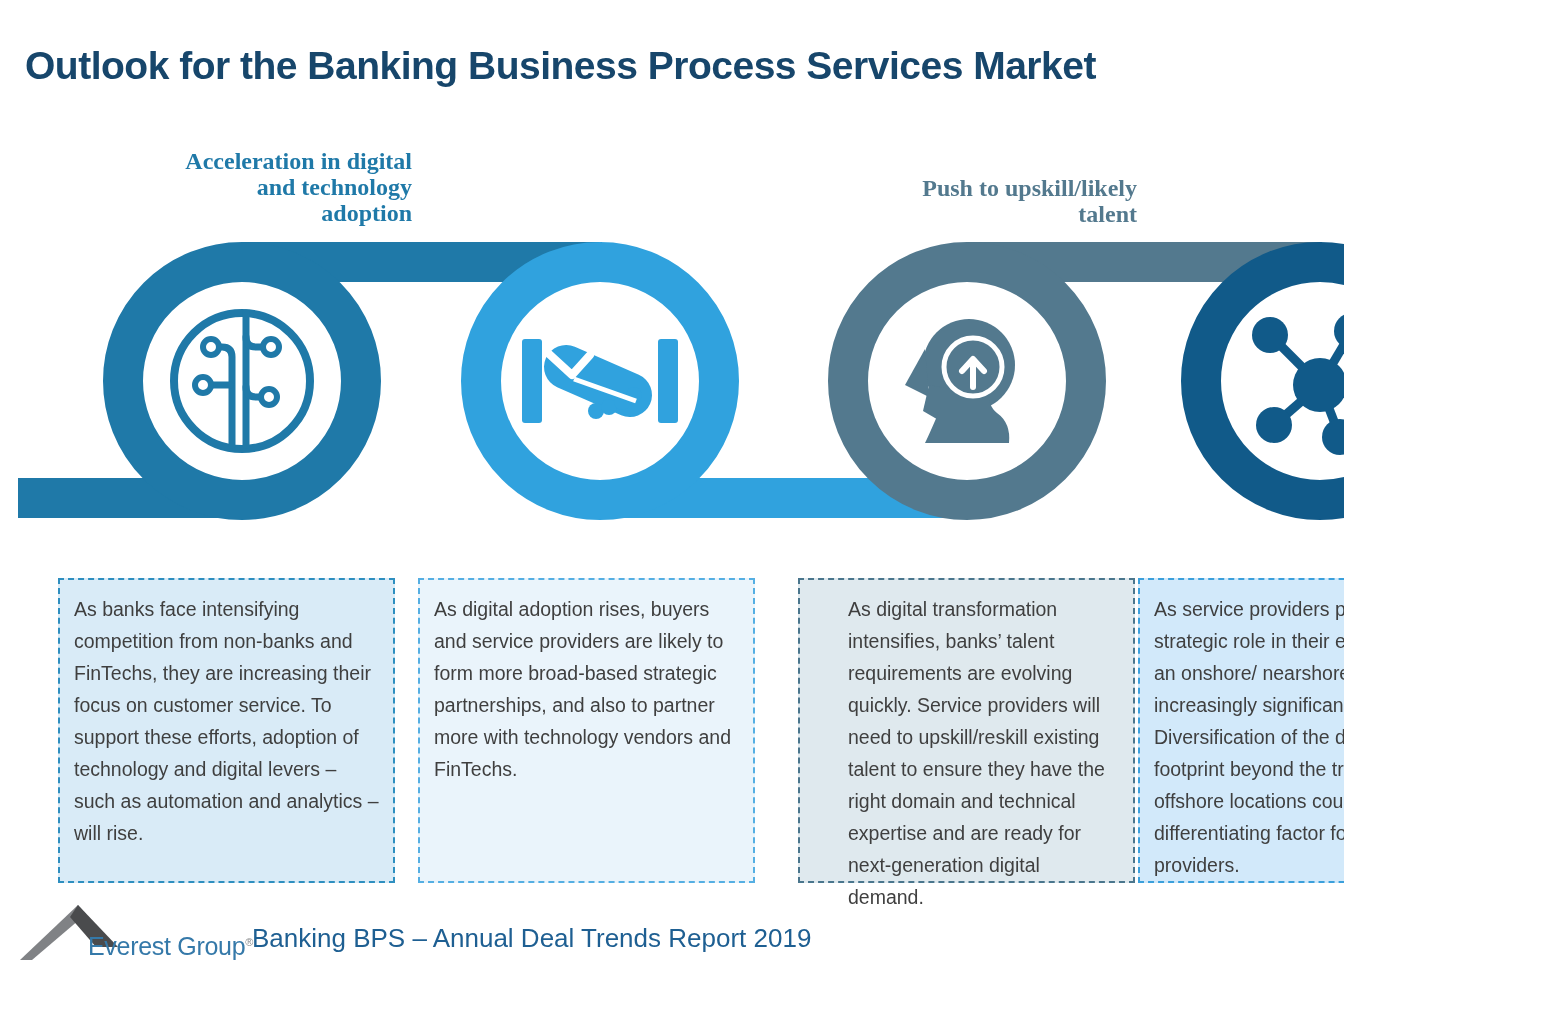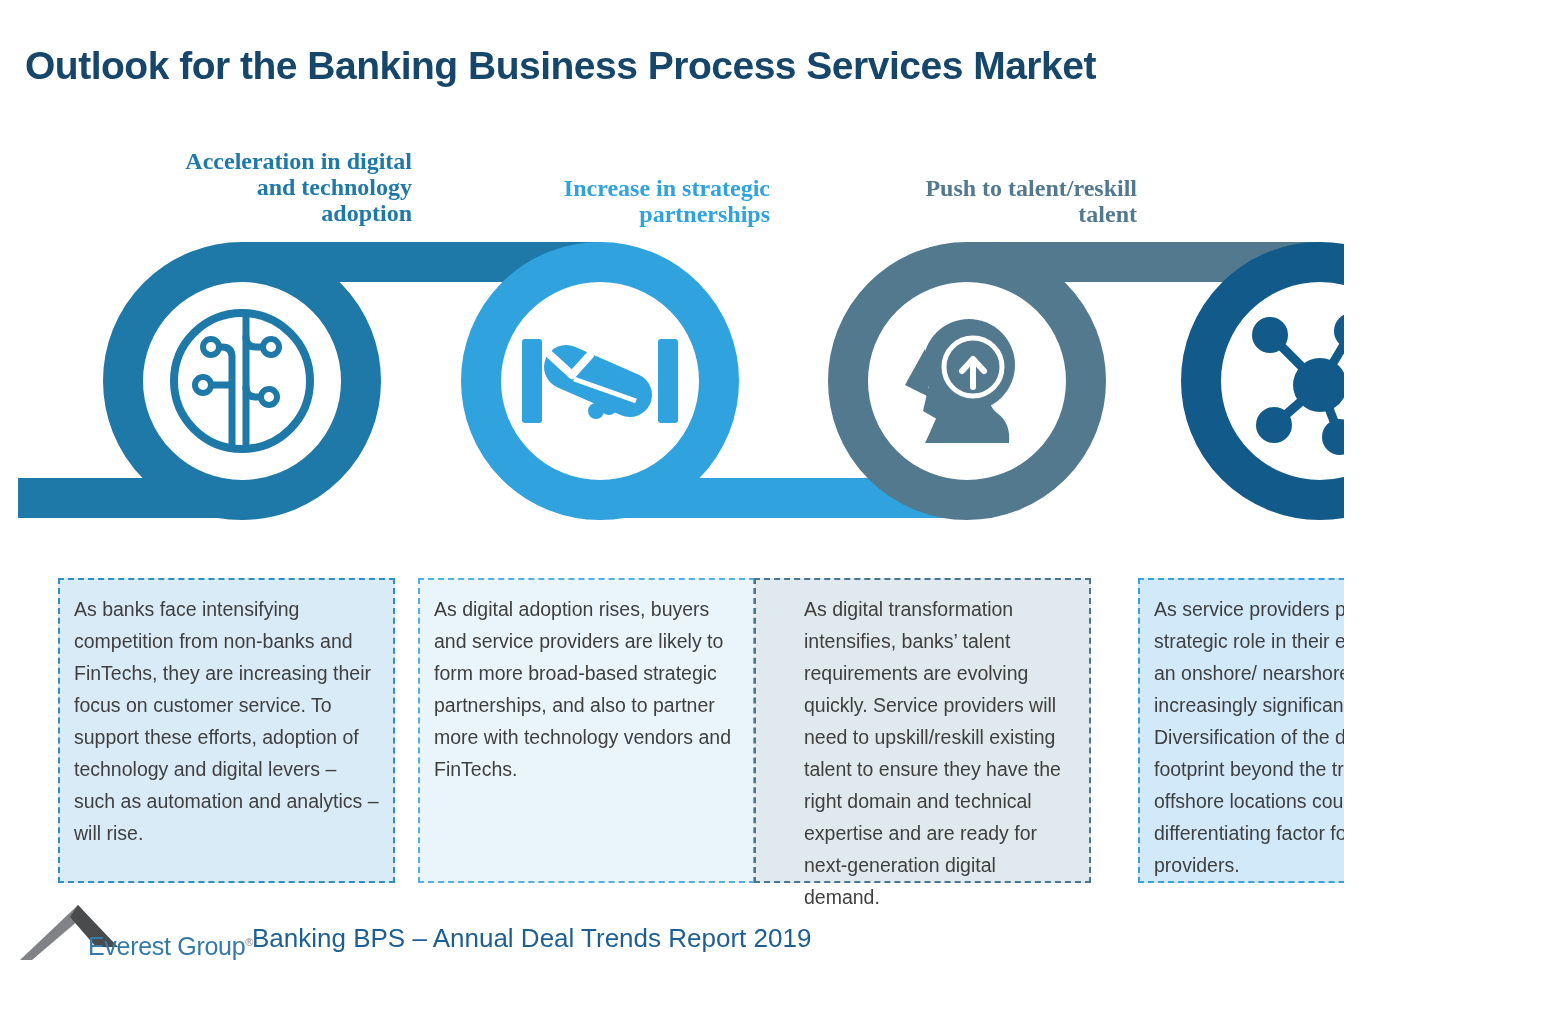--- a/index.html
+++ b/index.html
@@ -28,21 +28,21 @@
   .icon-2{left:515px;color:var(--step2);}
   .icon-3{left:882px;color:var(--step3);}
   .icon-4{left:1235px;color:var(--step4);}
   .desc-box{
     position:absolute;top:578px;width:337px;height:305px;box-sizing:border-box;
     border:2px dashed;padding:13px 14px;
     font-size:19.5px;line-height:32px;color:var(--text_color);
   }
   .box-1{left:58px;background:var(--box1_bg);border-color:var(--box1_border);}
   .box-2{left:418px;background:var(--box2_bg);border-color:var(--box2_border);}
-  .box-3{left:754px;background:var(--box3_bg);border-color:var(--box3_border);padding-left:48px;}
+  .box-3{left:798px;background:var(--box3_bg);border-color:var(--box3_border);padding-left:48px;}
   .box-4{left:1138px;background:var(--box4_bg);border-color:var(--box4_border);}
   .logo-mark{position:absolute;left:20px;top:903px;width:162px;height:58px;}
   .brand-name{
     position:absolute;left:88px;top:927px;font-size:25px;line-height:30px;
     color:var(--brand_color);letter-spacing:-0.3px;text-align:center;
   }
   .brand-name sup{font-size:11px;color:#8a8c8e;}
   .report-line{
     position:absolute;left:252px;top:925px;font-size:26px;line-height:26px;
     color:var(--footer_color);
@@ -51,23 +51,21 @@
 </head>
 <body>
 
 <div class="slide">
 
   <div class="title">Outlook for the Banking Business Process Services Market</div>
 
   <div class="step-heading heading-1">Acceleration in digital
 and technology
 adoption</div>
-  <div class="step-heading heading-2">Increase in strategic
-partnerships</div>
-  <div class="step-heading heading-3">Push to talent/reskill
+  <div class="step-heading heading-3">Push to upskill/likely
 talent</div>
 
   <svg class="ribbon" viewBox="0 0 1545 282" aria-hidden="true">
     <rect class="f1" x="18" y="238" width="240" height="40"></rect>
     <rect class="f1" x="242" y="2" width="360" height="40"></rect>
     <rect class="f2" x="600" y="238" width="370" height="40"></rect>
     <rect class="f3" x="967" y="2" width="355" height="40"></rect>
     <rect class="f4" x="1320" y="238" width="193" height="40"></rect>
     <circle class="ring r1" cx="242" cy="141" r="119"></circle>
     <circle class="ring r2" cx="600" cy="141" r="119"></circle>

